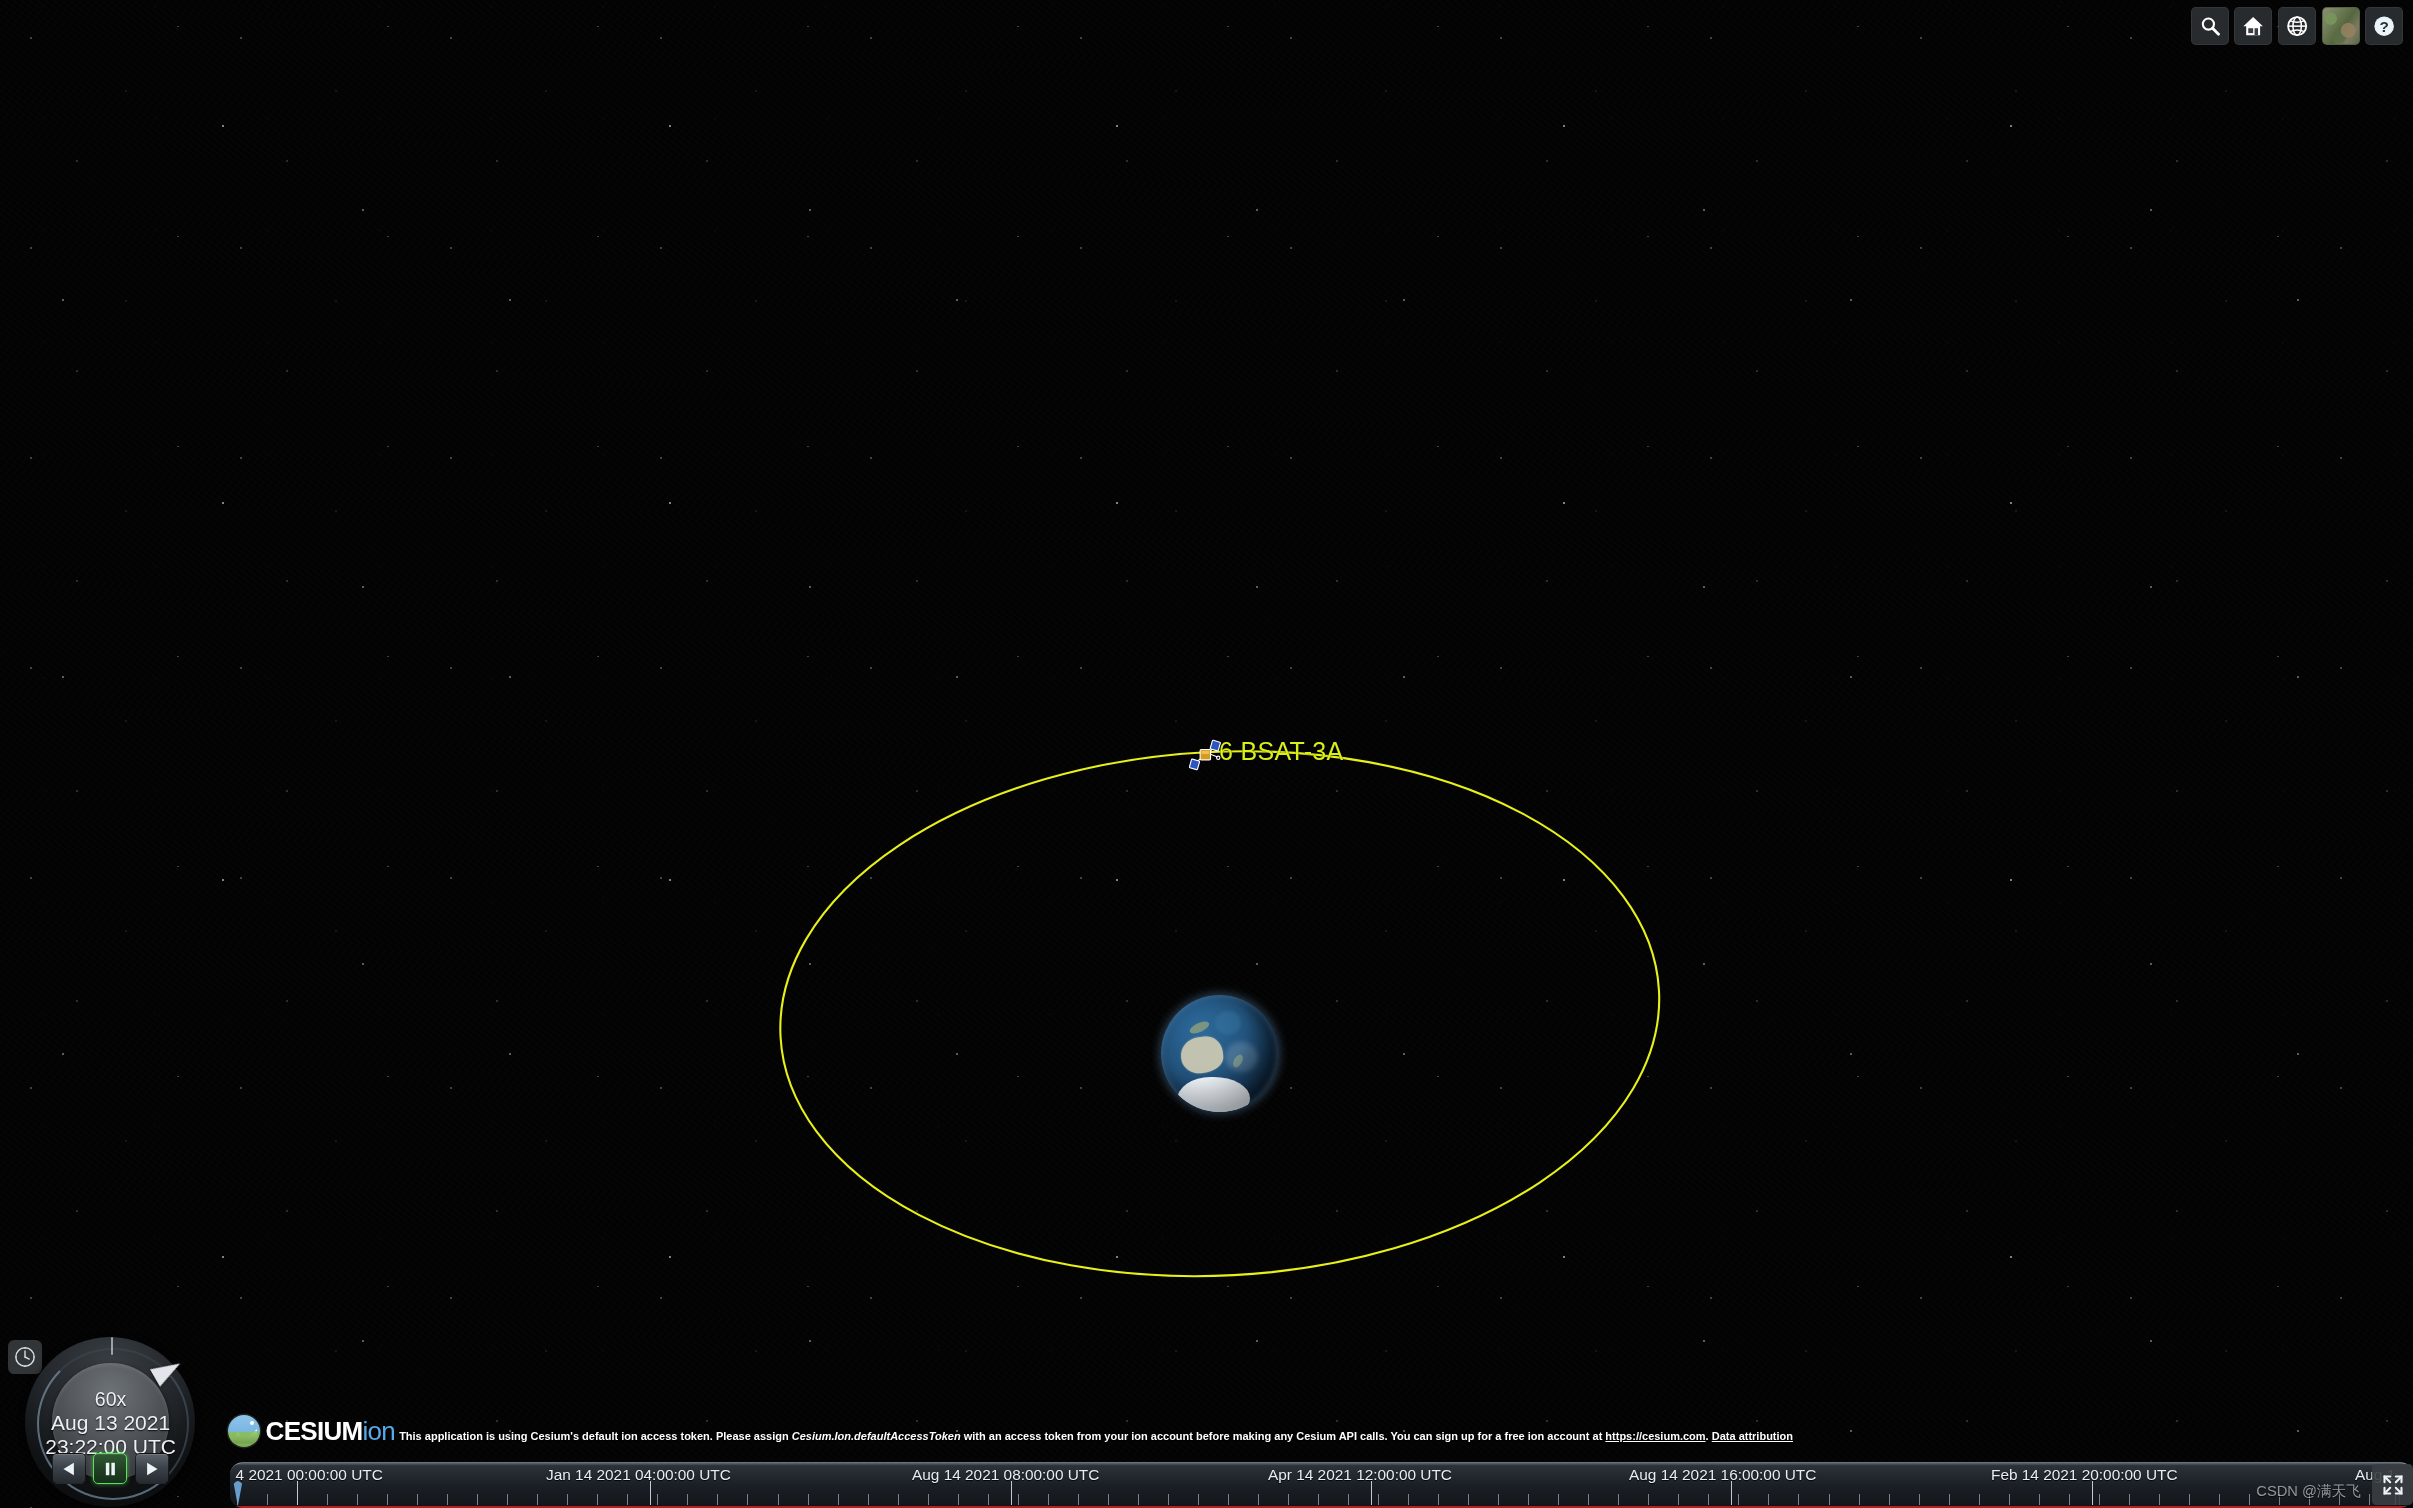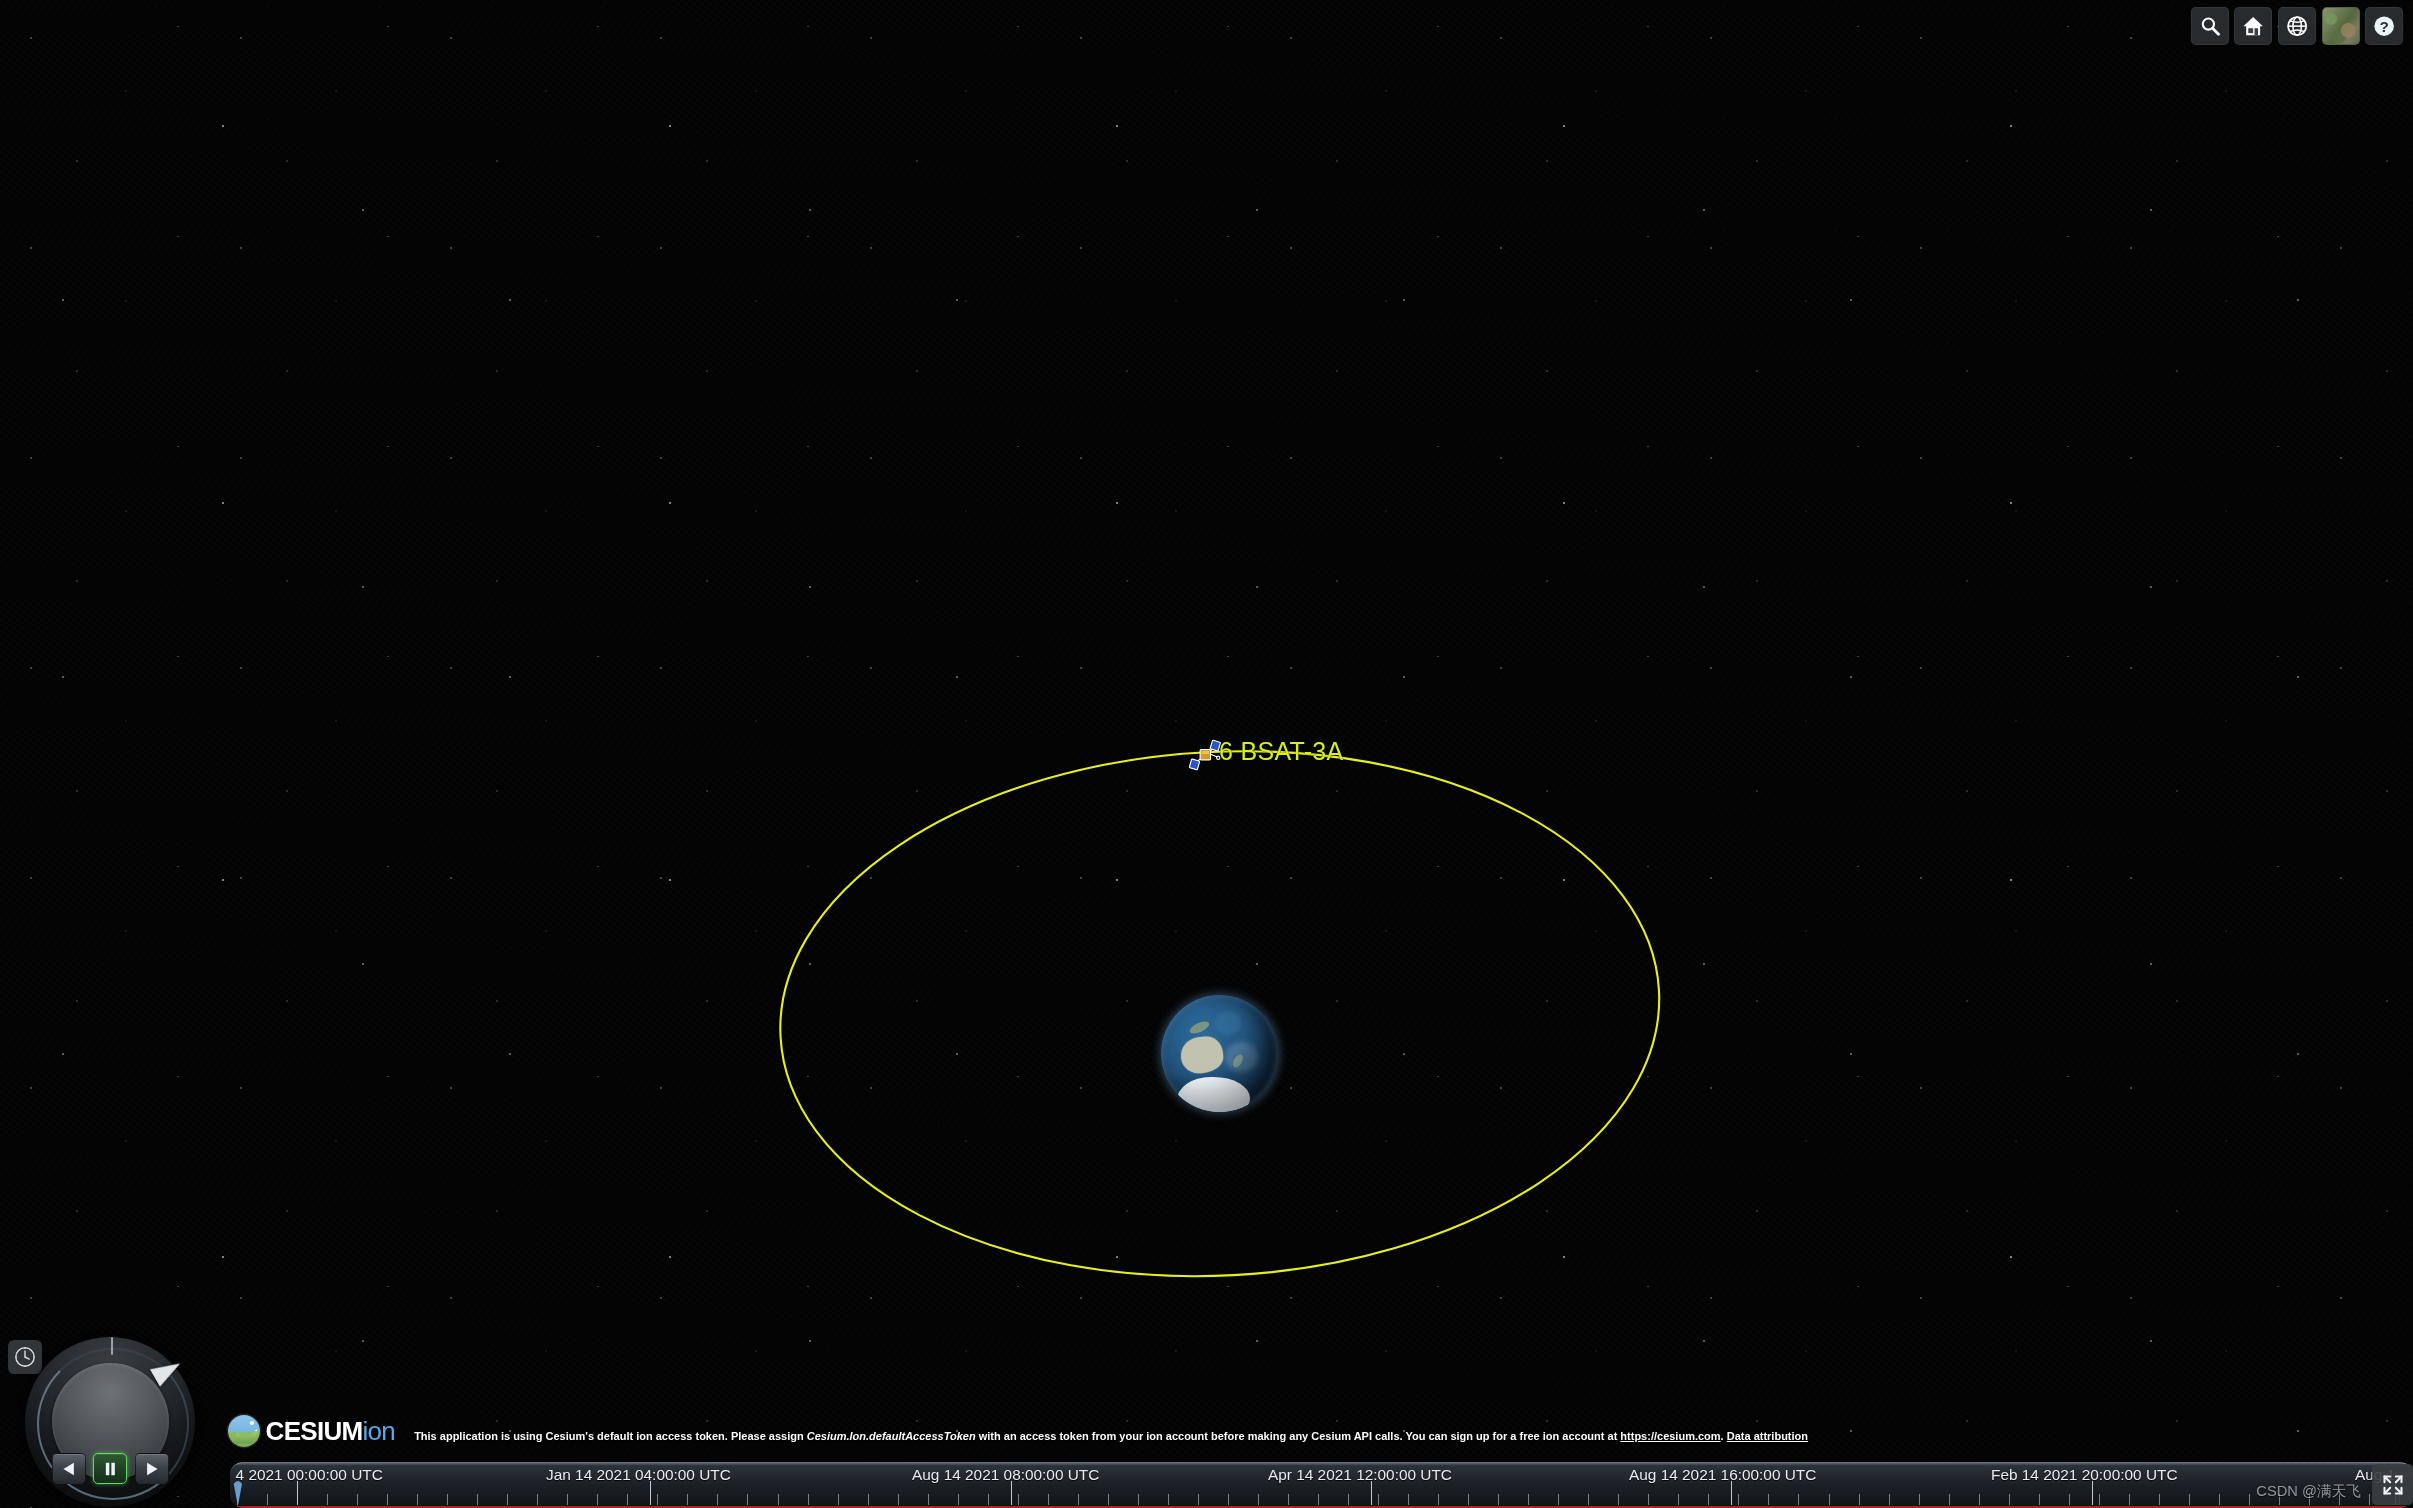--- a/index.html
+++ b/index.html
@@ -119,21 +119,21 @@
      background:linear-gradient(180deg,#5d646c 0%,#3b4148 48%,#262b31 100%);
      border:0.7px solid rgba(0,0,0,.6);display:flex;align-items:center;justify-content:center;cursor:pointer;
      box-sizing:border-box;box-shadow:inset 0 0.7px 0 rgba(255,255,255,.18);}
   .abtn.play{background:linear-gradient(180deg,#2f5a32 0%,#1e3d22 60%,#16301a 100%);
      border:1.4px solid #5ee05e;box-shadow:0 0 4.9px rgba(90,230,90,.55), inset 0 0.7px 0 rgba(255,255,255,.12);}
   .abtn svg{display:block;}
   .clock-btn{position:absolute;left:2.8px;top:12.6px;width:34px;height:34px;border-radius:6.3px;
      background:rgba(58,62,66,.85);display:flex;align-items:center;justify-content:center;cursor:pointer;}
 
   
-  #credits{position:absolute;left:228px;bottom:61px;display:flex;align-items:flex-end;gap:19px;z-index:25;}
+  #credits{position:absolute;left:228px;bottom:61px;display:flex;align-items:flex-end;gap:4px;z-index:25;}
   #ionlogo{display:flex;align-items:center;gap:5.6px;}
   .ionmark{width:32px;height:32px;border-radius:50%;overflow:hidden;position:relative;
      background:linear-gradient(180deg,#8fc4ea 0%,#79b6e2 52%,#8cbf63 52%,#79ae54 100%);
      box-shadow:0 0 0 1.4px rgba(255,255,255,.12);}
   .ionmark .peak{position:absolute;left:2.8px;top:14px;width:26.5px;height:12.6px;
      border-top:2.1px solid #ffffff;border-radius:0;
      clip-path:polygon(0 100%,26% 18%,50% 72%,100% 0,100% 100%);
      background:linear-gradient(180deg,#a2cd76,#6f9f4d);}
   .ionmark .sun{position:absolute;right:6.3px;top:5.6px;width:4.2px;height:4.2px;border-radius:50%;background:#fff;}
   .iontext{font-size:26px;font-weight:700;letter-spacing:-0.7px;line-height:28px;}
@@ -246,20 +246,25 @@
         <circle cx="17" cy="29.5" r="1" fill="#d6dce2"></circle>
       <circle cx="4.5" cy="17" r="1" fill="#d6dce2"></circle>
         <circle cx="29.5" cy="17" r="1" fill="#d6dce2"></circle>
     </svg>
   </div>
   <div class="ring-outer"></div>
   <div class="ring-shade"></div>
   <div class="shuttle-knob"></div>
   <div class="pointer"></div>
   <div class="ring-inner"></div>
+  <div class="anim-text">
+    <div class="rate">60x</div>
+    <div class="date">Aug 13 2021</div>
+    <div class="time">23:22:00 UTC</div>
+  </div>
   <div class="anim-btns">
     <div class="abtn">
       <svg width="18" height="18" viewBox="0 0 26 26">
         <path d="M20 4 L20 22 L5 13 Z" fill="#eef3f8"></path>
       </svg>
     </div>
     <div class="abtn play">
       <svg width="18" height="18" viewBox="0 0 26 26">
         <rect x="7" y="4" width="5" height="18" fill="#eef3f8"></rect>
         <rect x="15" y="4" width="5" height="18" fill="#eef3f8"></rect>

